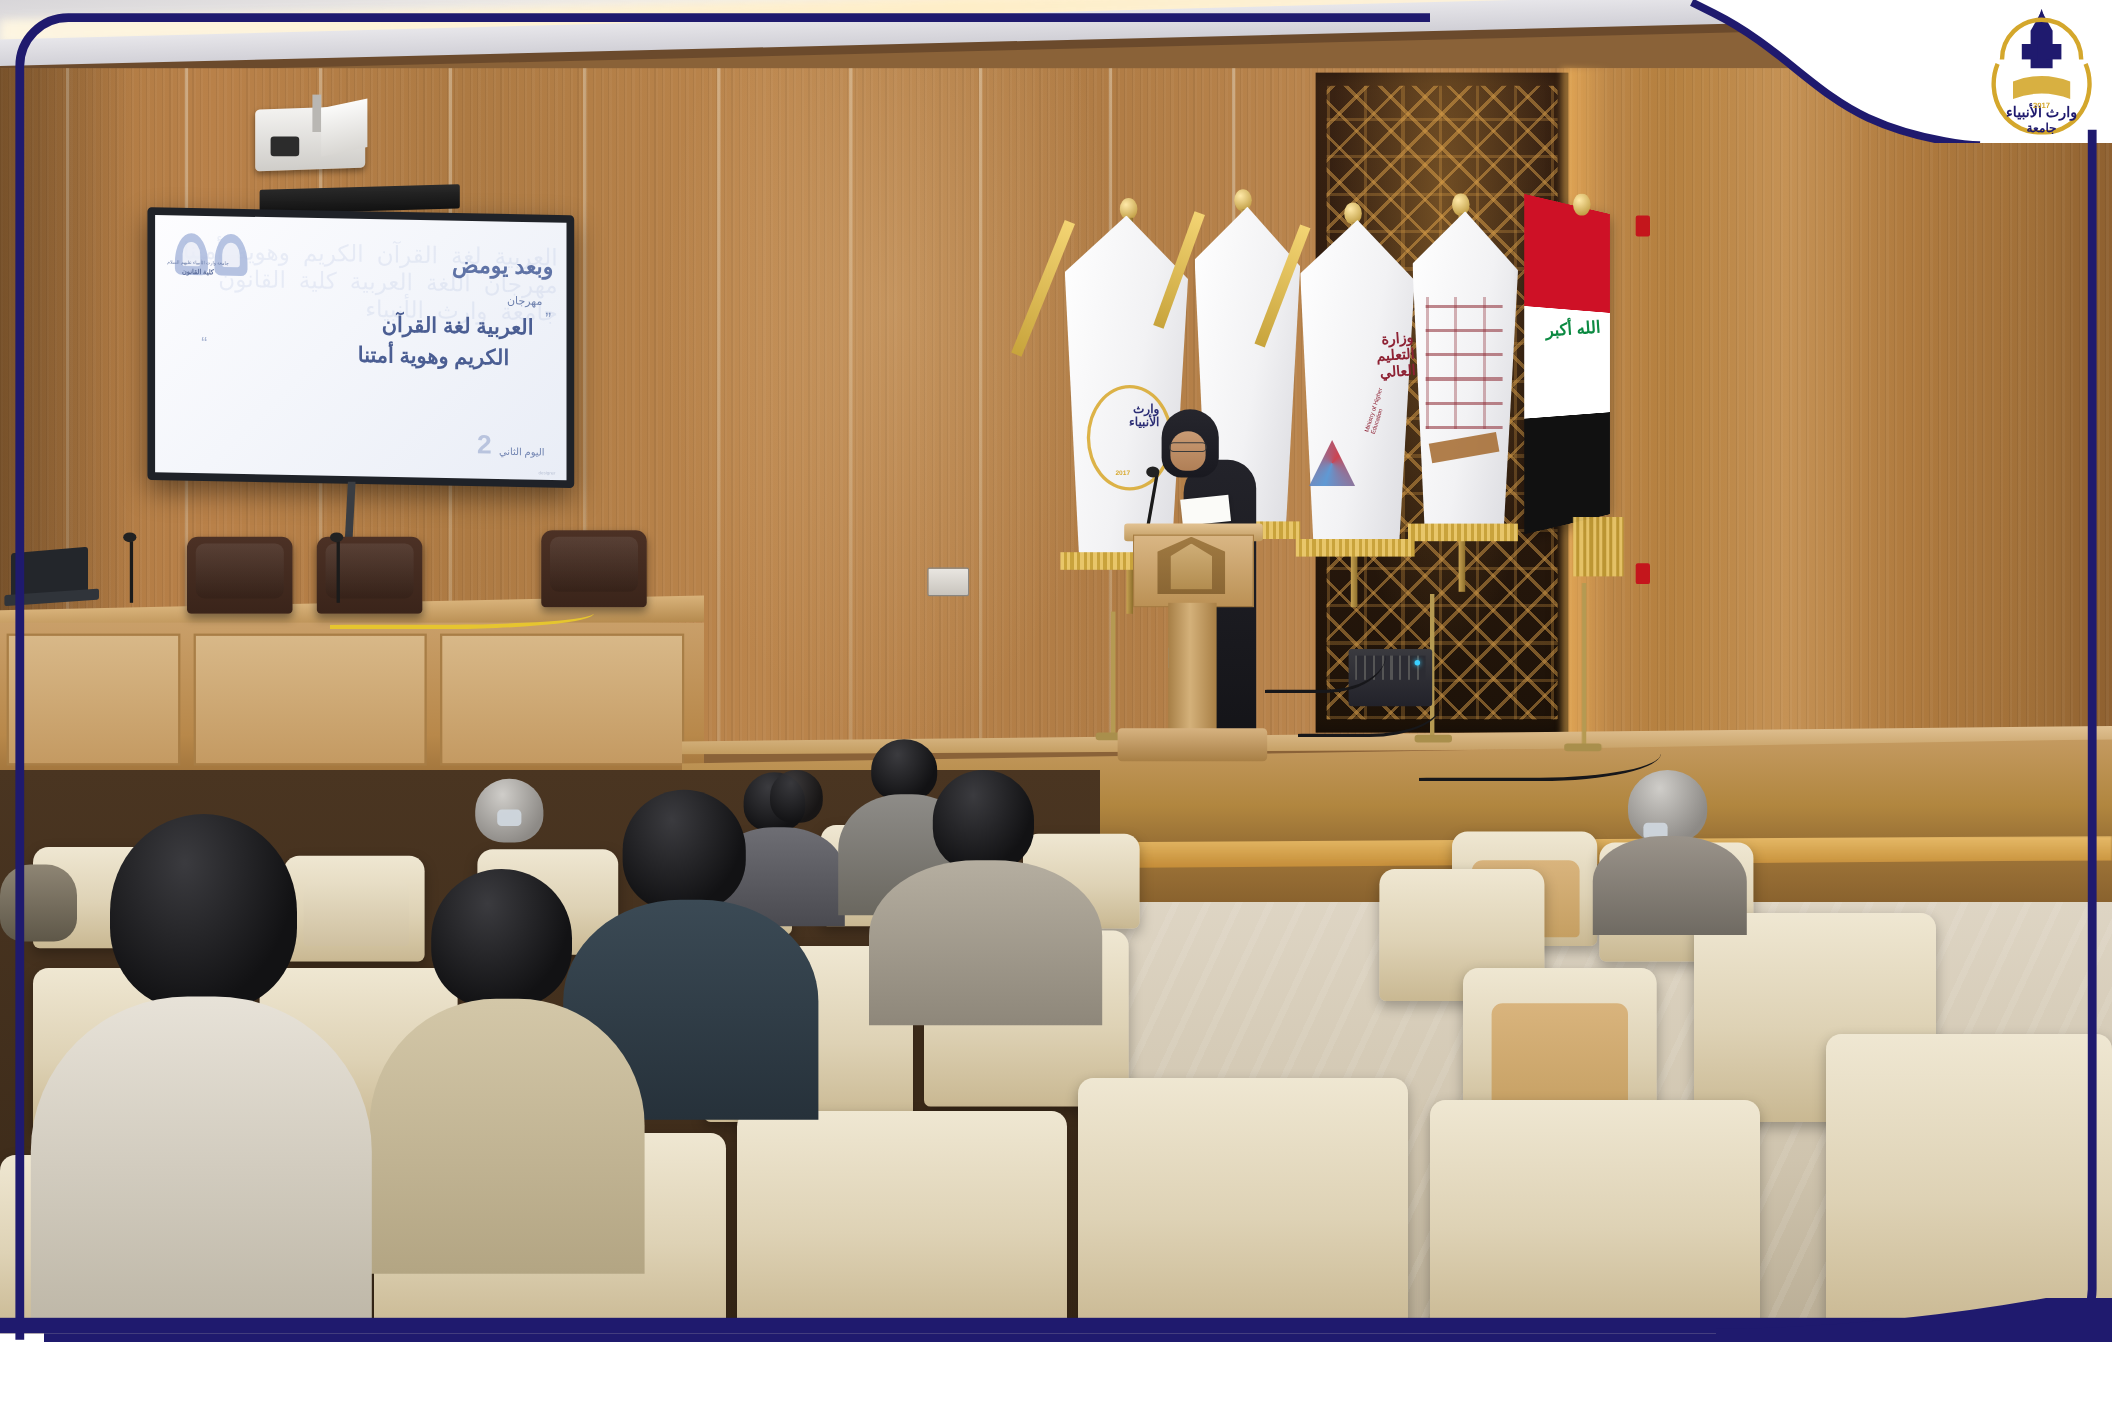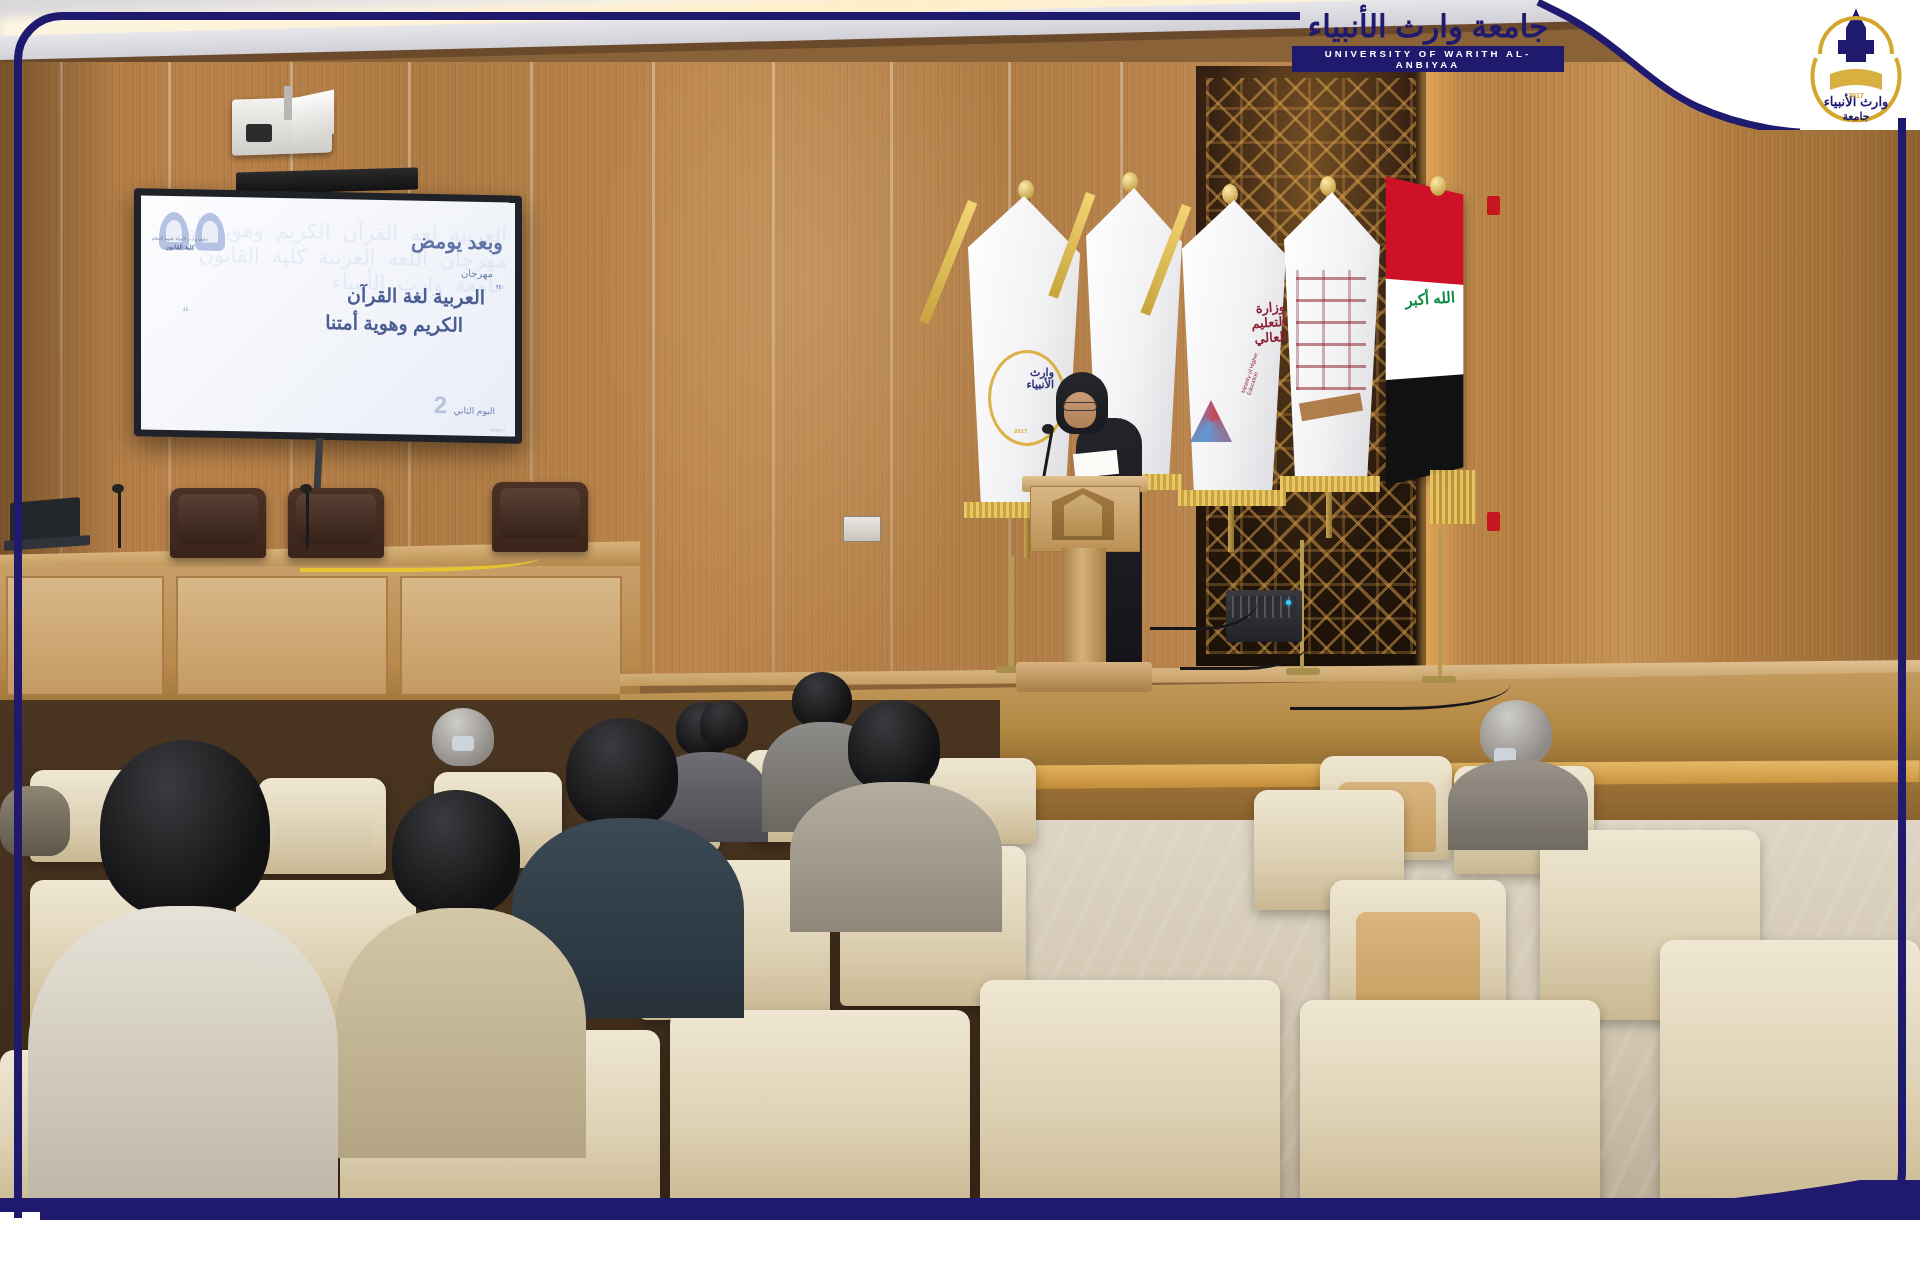--- a/index.html
+++ b/index.html
@@ -501,24 +501,20 @@
     <svg style="position:absolute;left:0;top:0;width:1920px;height:1280px" viewBox="0 0 1920 1280" preserveAspectRatio="none">
       <path d="M18 1218 L18 60 A44 44 0 0 1 62 16 L1300 16" fill="none" stroke="#1f1a6e" stroke-width="8"></path>
       <path d="M1902 118 L1902 1172 A44 44 0 0 1 1858 1216 L40 1216" fill="none" stroke="#1f1a6e" stroke-width="8"></path>
     </svg>
 
     <div class="footer-band"></div>
     <svg class="footer-swoop" viewBox="0 0 360 40" preserveAspectRatio="none">
       <path d="M360,0 L360,40 L0,40 L0,28 C90,28 200,18 300,0 Z" fill="#1f1a6e"></path>
     </svg>
 
-    <div class="brand-wordmark">
-      <div class="bw-ar">جامعة وارث الأنبياء</div>
-      <div class="bw-en">UNIVERSITY OF WARITH AL-ANBIYAA</div>
-    </div>
 
     <div class="crest">
       <svg viewBox="0 0 96 118" width="96" height="118">
         <path d="M48 4 L58 22 L58 56 L38 56 L38 22 Z" fill="#1f1a6e"></path>
         <path d="M48 2 L52 14 L44 14 Z" fill="#1f1a6e"></path>
         <path d="M12 48 A36 36 0 0 1 84 48" fill="none" stroke="#d4a72c" stroke-width="4"></path>
         <path d="M8 52 A40 44 0 0 0 48 114 A40 44 0 0 0 88 52" fill="none" stroke="#d4a72c" stroke-width="4"></path>
         <path d="M22 68 Q48 58 74 68 L74 84 Q48 74 22 84 Z" fill="#d4a72c" opacity=".9"></path>
         <rect x="30" y="34" width="14" height="14" fill="#1f1a6e"></rect>
         <rect x="52" y="34" width="14" height="14" fill="#1f1a6e"></rect>

